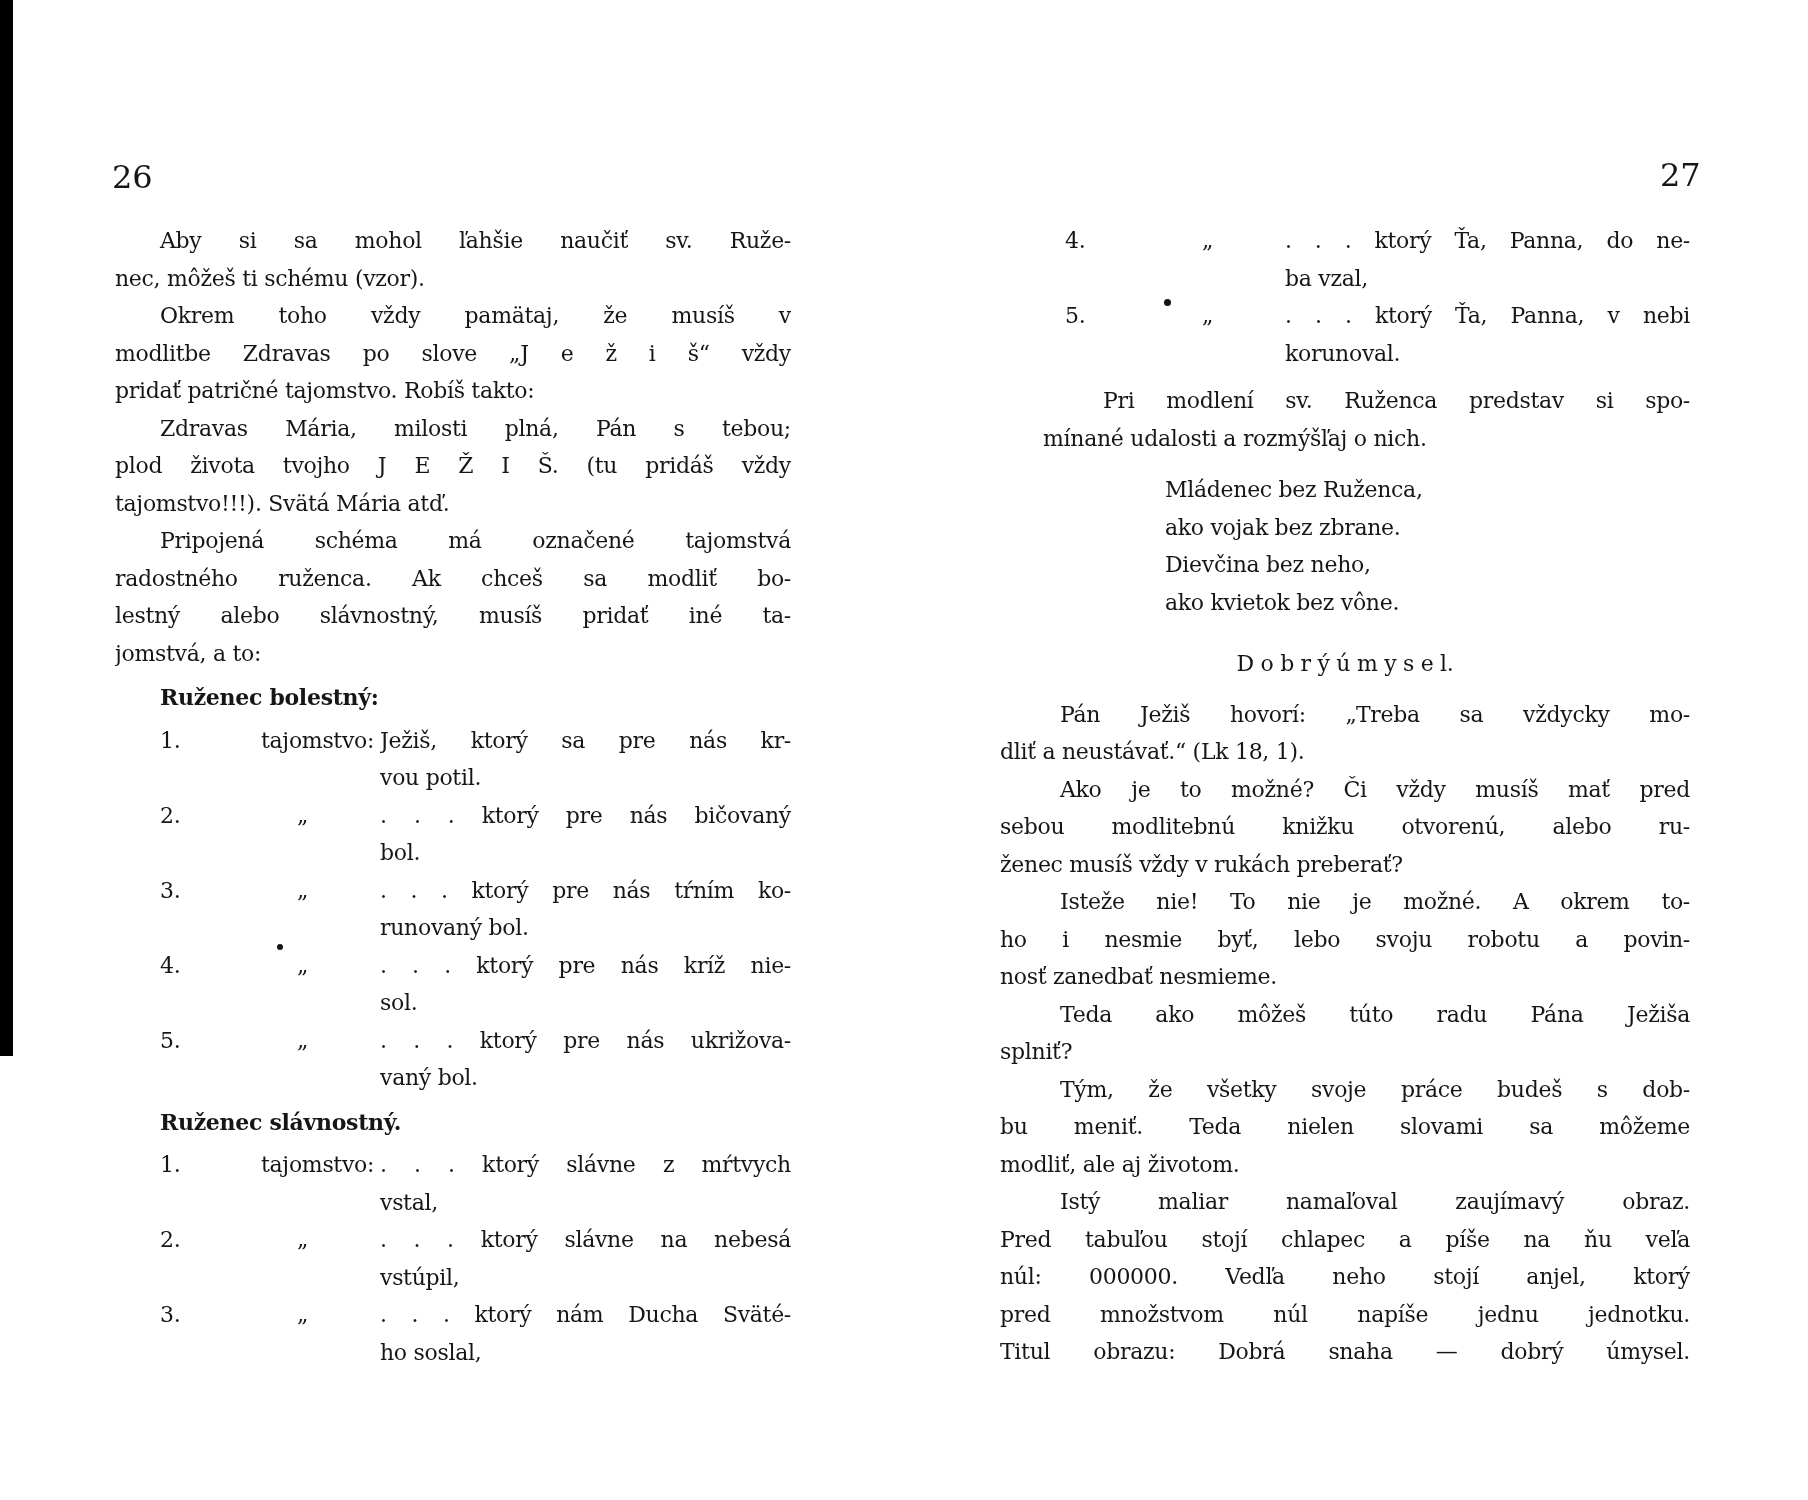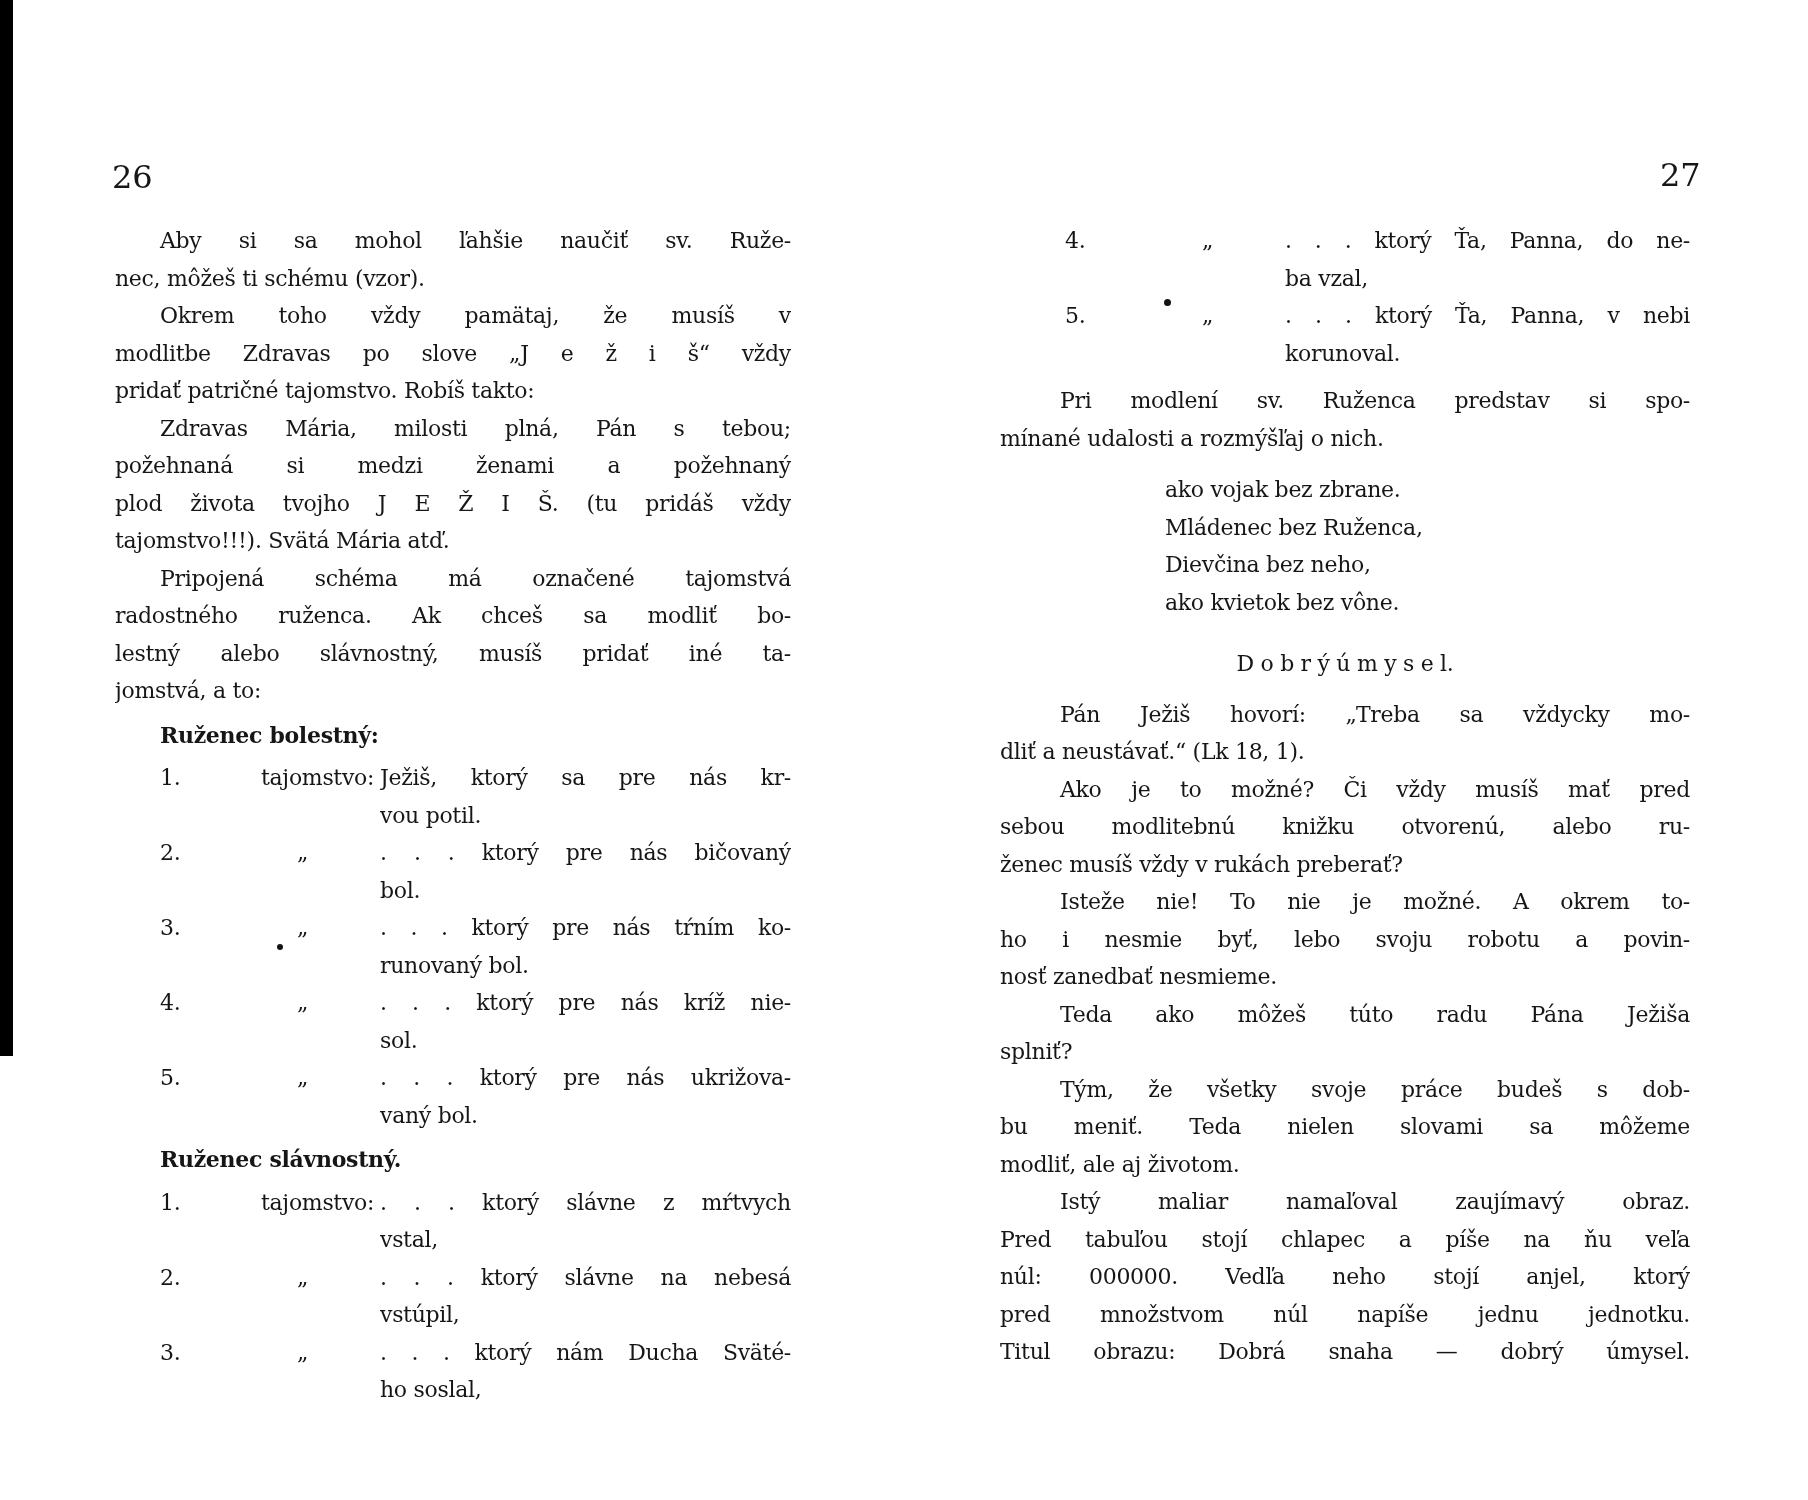--- a/index.html
+++ b/index.html
@@ -24,21 +24,21 @@
   .item{display:grid;grid-template-columns:45px 65px 155px 1fr;}
   .col-right .item{grid-template-columns:65px 65px 155px 1fr;}
   .item .num{grid-column:2;height:37.5px;line-height:37.5px;}
   .item .mid{grid-column:3;height:37.5px;line-height:37.5px;}
   .mid-label{text-align:left;margin-left:36px;}
   .mid-ditto{text-align:center;}
   .item .itext{grid-column:4;}
   .verse{padding-left:165px;margin:14px 0 10px 0;}
   .h-center{text-align:center;font-weight:400;height:37.5px;line-height:37.5px;margin:24px 0 13px 0;overflow:hidden;}
   .para{margin:0;}
-  .para-gap{margin-top:10px;}
+  .para-gap{margin-top:10px;margin-left:43px;}
   .speck{position:absolute;background:#141414;border-radius:50%;}
   .speck-1{left:277px;top:944px;width:6px;height:6px;}
   .speck-2{left:1164px;top:299px;width:7px;height:7px;}
 </style>
 </head>
 <body>
 
 <div class="scan">
 
   <div class="edge-bar"></div>
@@ -54,21 +54,20 @@
     </div>
 
     <div class="para">
       <div class="line j ind">Okrem toho vždy pamätaj, že musíš v</div>
       <div class="line j">modlitbe Zdravas po slove „J e ž i š“ vždy</div>
       <div class="line">pridať patričné tajomstvo. Robíš takto:</div>
     </div>
 
     <div class="para">
       <div class="line j ind">Zdravas Mária, milosti plná, Pán s tebou;</div>
-      <div class="line j">požehnaná si medzi ženami a požehnaný</div>
       <div class="line j">plod života tvojho J E Ž I Š. (tu pridáš vždy</div>
       <div class="line">tajomstvo!!!). Svätá Mária atď.</div>
     </div>
 
     <div class="para">
       <div class="line j ind">Pripojená schéma má označené tajomstvá</div>
       <div class="line j">radostného ruženca. Ak chceš sa modliť bo-</div>
       <div class="line j">lestný alebo slávnostný, musíš pridať iné ta-</div>
       <div class="line">jomstvá, a to:</div>
     </div>
@@ -163,22 +162,22 @@
         <div class="line">korunoval.</div>
       </div>
     </div>
 
     <div class="para para-gap">
       <div class="line j ind">Pri modlení sv. Ruženca predstav si spo-</div>
       <div class="line">mínané udalosti a rozmýšľaj o nich.</div>
     </div>
 
     <div class="verse">
+      <div class="line">Mládenec bez Ruženca,</div>
       <div class="line">ako vojak bez zbrane.</div>
-      <div class="line">Mládenec bez Ruženca,</div>
       <div class="line">Dievčina bez neho,</div>
       <div class="line">ako kvietok bez vône.</div>
     </div>
 
     <div class="h-center">D o b r ý   ú m y s e l.</div>
 
     <div class="para">
       <div class="line j ind">Pán Ježiš hovorí: „Treba sa vždycky mo-</div>
       <div class="line">dliť a neustávať.“ (Lk 18, 1).</div>
     </div>

